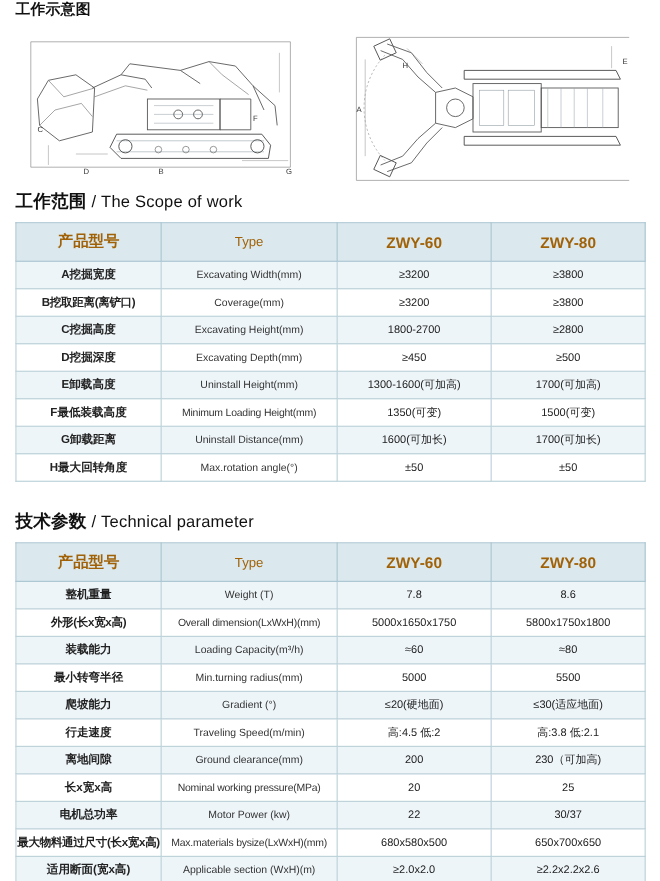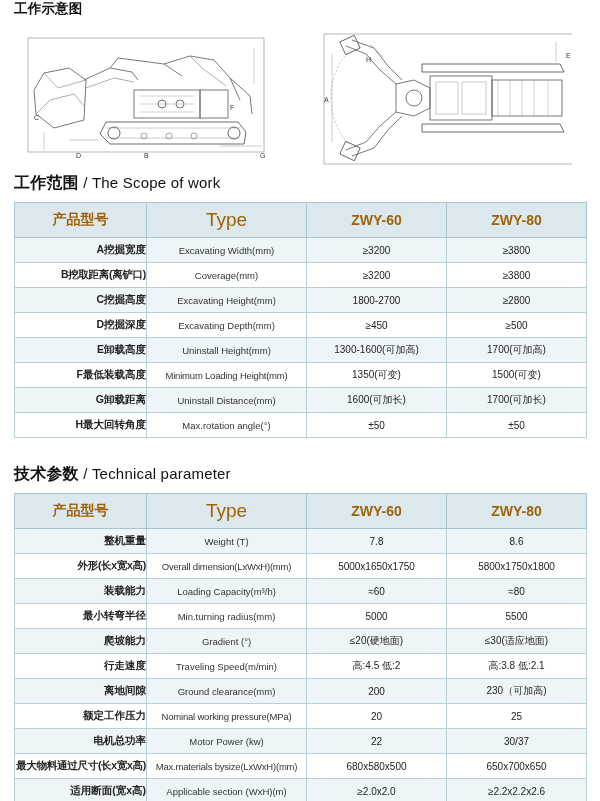--- a/index.html
+++ b/index.html
@@ -74,29 +74,28 @@
   table.spec thead th {
     background: #dbe9ef;
     font-size: 14px;
     font-weight: bold;
     height: 34px;
     color: #a16207;
     border-color: #a8c4d0;
   }
   table.spec thead th.th-type {
     font-weight: normal;
-    font-size: 19px;
+    font-size: 12px;
   }
   table.spec tbody tr.alt td {
     background: #eef5f8;
   }
   table.spec tbody tr td:first-child {
     font-weight: bold;
     font-size: 10.5px;
-    text-align: right;
   }
   table.spec td.param-en {
     font-size: 9.5px;
     color: #333;
   }
   td.tight {
     font-size: 8px;
     letter-spacing: -0.2px;
     margin-left: 16px;
   }
@@ -337,21 +336,21 @@
         <td>高:4.5 低:2</td>
         <td>高:3.8 低:2.1</td>
       </tr>
       <tr class="alt">
         <td>离地间隙</td>
         <td class="param-en">Ground clearance(mm)</td>
         <td>200</td>
         <td>230（可加高)</td>
       </tr>
       <tr>
-        <td>额定工作压力</td>
+        <td>长x宽x高</td>
         <td class="param-en tight">Nominal working pressure(MPa)</td>
         <td>20</td>
         <td>25</td>
       </tr>
       <tr class="alt">
         <td>电机总功率</td>
         <td class="param-en">Motor Power (kw)</td>
         <td>22</td>
         <td>30/37</td>
       </tr>

